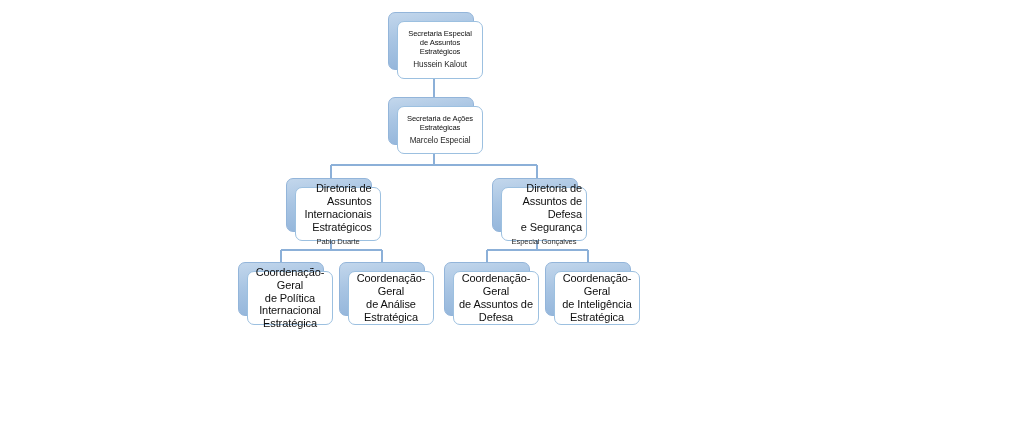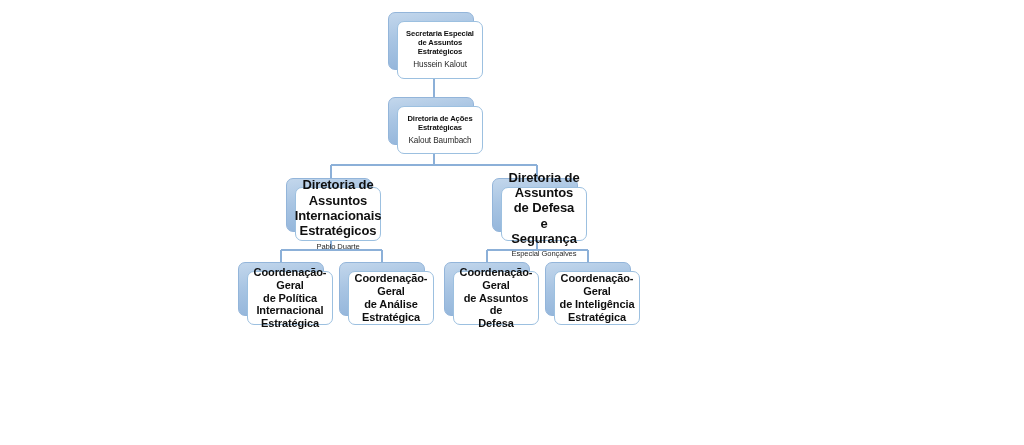--- a/index.html
+++ b/index.html
@@ -65,21 +65,21 @@
     border: 1px solid #9cc0e0;
     box-sizing: border-box;
     display: flex;
     flex-direction: column;
     align-items: center;
     justify-content: center;
     padding: 3px 4px;
   }
 
   .node-title {
-    font-weight: bold;
+    font-weight: normal;
     color: #0f0f0f;
     text-align: center;
     line-height: 1.18;
     letter-spacing: -0.1px;
     white-space: pre-line;
   }
 
   .node-person {
     color: #2a2a2a;
     line-height: 1.2;
@@ -88,21 +88,21 @@
     font-weight: normal;
   }
 
   
   .lvl1 .node-title   { font-size: 7.6px; }
   .lvl1 .node-person  { font-size: 8.2px; }
 
   .lvl2 .node-title   { font-size: 7.6px; }
   .lvl2 .node-person  { font-size: 8.2px; }
 
-  .lvl3 .node-title   { font-size: 13px; }
+  .lvl3 .node-title   { font-size: 11px; text-align: right; }
   .lvl3 .node-person  { font-size: 7.6px; }
 
   .lvl4 .node-title   { font-size: 11px; }
 </style>
 </head>
 <body>
 
 <div id="chart-canvas">
 
   <svg id="connectors" viewBox="0 0 1024 445" width="1024" height="445">
@@ -133,23 +133,23 @@
       <div class="node-title">Secretaria Especial
 de  Assuntos
 Estratégicos</div>
       <div class="node-person">Hussein Kalout</div>
     </div>
   </div>
 
   <div class="node lvl2" style="left:388px; top:97px; width:86px; height:48px;">
     <div class="node-backplate"></div>
     <div class="node-card">
-      <div class="node-title">Diretoria de Ações
+      <div class="node-title">Secretaria de Ações
 Estratégicas</div>
-      <div class="node-person">Kalout Baumbach</div>
+      <div class="node-person">Marcelo Especial</div>
     </div>
   </div>
 
   <div class="node lvl3" style="left:286px; top:178px; width:86px; height:54px;">
     <div class="node-backplate"></div>
     <div class="node-card">
       <div class="node-title">Diretoria de
 Assuntos
 Internacionais
 Estratégicos</div>

